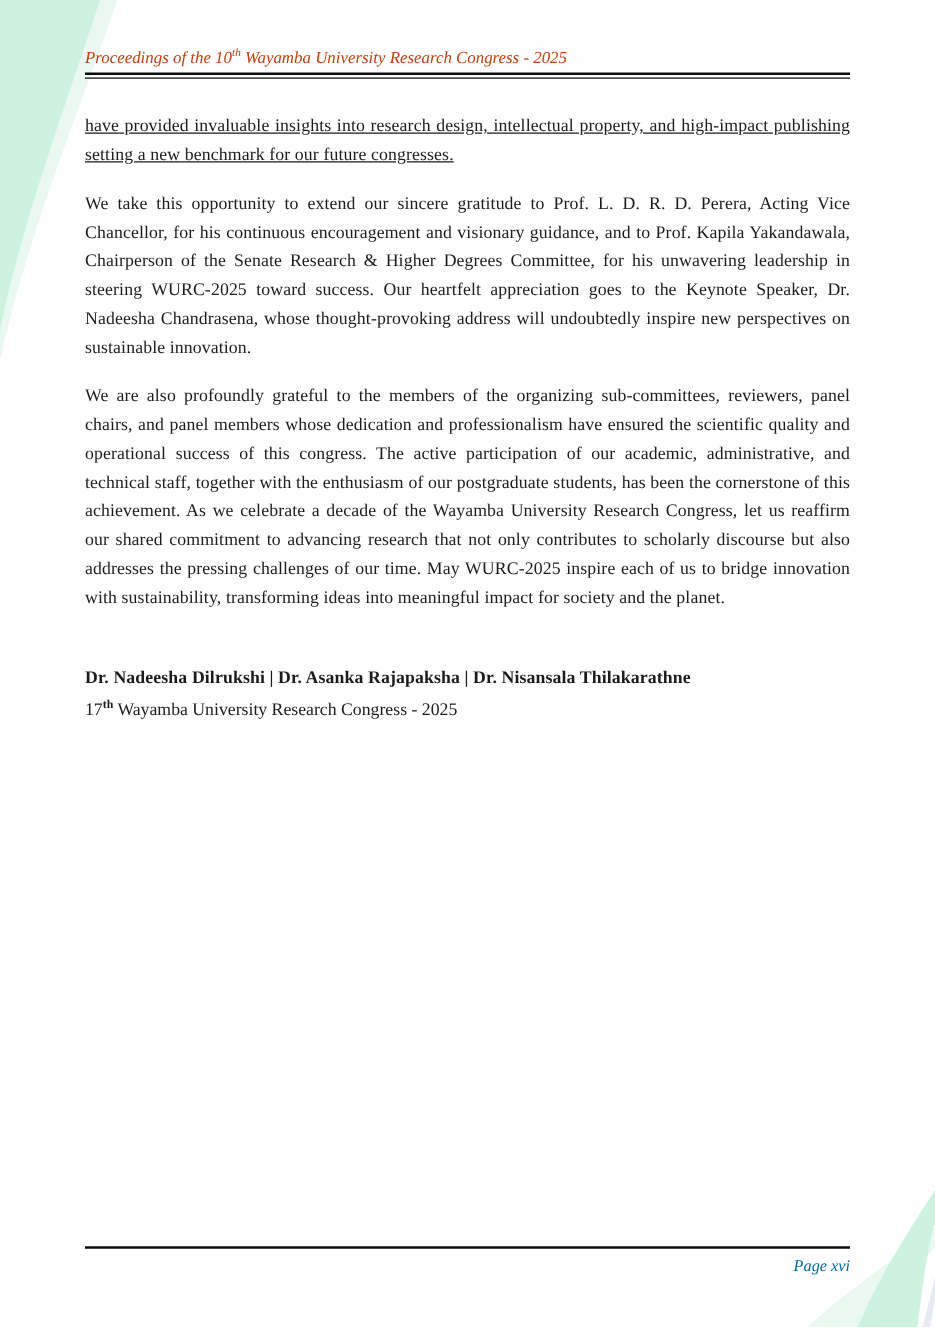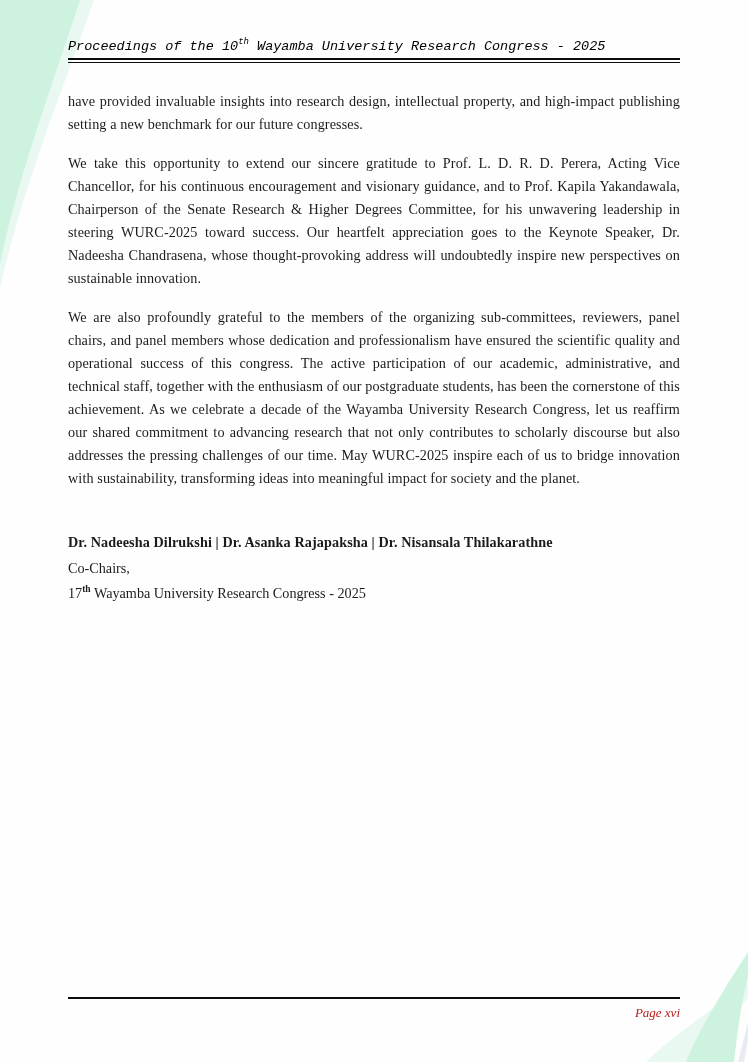--- a/index.html
+++ b/index.html
@@ -25,23 +25,22 @@
   .doc-header {
     position: absolute;
     top: 34px;
     left: 68px;
     right: 68px;
   }
   .doc-header .title {
     font-style: italic;
     font-size: 13.5px;
     line-height: 17px;
-    color: #000000;
+    color: #c2410c;
     white-space: nowrap;
-    font-family: Liberation Mono, monospace;
   }
   .doc-header .title sup {
     font-size: 9px;
     font-style: italic;
   }
   .header-rule {
     margin-top: 3px;
     height: 0;
     border-top: 2.4px solid #0c0c0c;
     border-bottom: 1px solid #0c0c0c;
@@ -55,20 +54,21 @@
   }
   .doc-main p {
     margin: 16px 0;
     font-size: 14.2px;
     line-height: 23px;
     text-align: justify;
     letter-spacing: 0.1px;
   }
   .doc-main p:first-child {
     margin-top: 30px;
+    text-decoration: underline;
   }
   .doc-main p sup {
     font-size: 9.5px;
     font-weight: bold;
     line-height: 0;
   }
   .signature {
     margin-top: 40px;
     font-size: 14.2px;
     line-height: 25.5px;
@@ -90,21 +90,21 @@
   }
   .footer-rule {
     height: 0;
     border-top: 2.2px solid #0c0c0c;
   }
   .page-label {
     margin-top: 6px;
     text-align: right;
     font-style: italic;
     font-size: 13px;
-    color: #b91c1c;
+    color: #0369a1;
   }
 </style>
 </head>
 <body>
 
 <div class="page">
 
   <svg class="decor-svg" viewBox="0 0 748 1062">
     <path d="M0,0 L94,0 C62,92 22,188 0,288 Z" fill="#e9f8f0"></path>
     <path d="M0,0 L80,0 C52,86 18,176 0,264 Z" fill="#cdf3e0"></path>
@@ -118,21 +118,20 @@
     <div class="header-rule"></div>
   </header>
 
   <main class="doc-main">
     <p>have provided invaluable insights into research design, intellectual property, and high-impact publishing setting a new benchmark for our future congresses.</p>
     <p>We take this opportunity to extend our sincere gratitude to Prof. L. D. R. D. Perera, Acting Vice Chancellor, for his continuous encouragement and visionary guidance, and to Prof. Kapila Yakandawala, Chairperson of the Senate Research &amp; Higher Degrees Committee, for his unwavering leadership in steering WURC-2025 toward success. Our heartfelt appreciation goes to the Keynote Speaker, Dr. Nadeesha Chandrasena, whose thought-provoking address will undoubtedly inspire new perspectives on sustainable innovation.</p>
     <p>We are also profoundly grateful to the members of the organizing sub-committees, reviewers, panel chairs, and panel members whose dedication and professionalism have ensured the scientific quality and operational success of this congress. The active participation of our academic, administrative, and technical staff, together with the enthusiasm of our postgraduate students, has been the cornerstone of this achievement. As we celebrate a decade of the Wayamba University Research Congress, let us reaffirm our shared commitment to advancing research that not only contributes to scholarly discourse but also addresses the pressing challenges of our time. May WURC-2025 inspire each of us to bridge innovation with sustainability, transforming ideas into meaningful impact for society and the planet.</p>
 
     <div class="signature">
       <div class="names">Dr. Nadeesha Dilrukshi | Dr. Asanka Rajapaksha | Dr. Nisansala Thilakarathne</div>
-      <div class="role">Co-Chairs,</div>
       <div class="congress"><span>17</span><sup>th</sup><span> Wayamba University Research Congress - 2025</span></div>
     </div>
   </main>
 
   <footer class="doc-footer">
     <div class="footer-rule"></div>
     <div class="page-label">Page xvi</div>
   </footer>
 
 </div>

